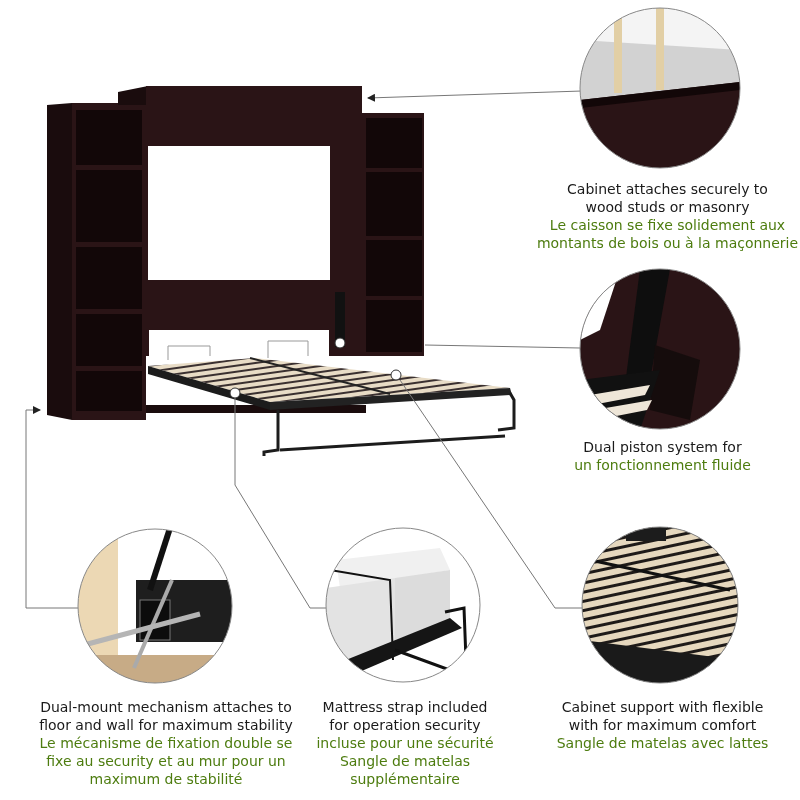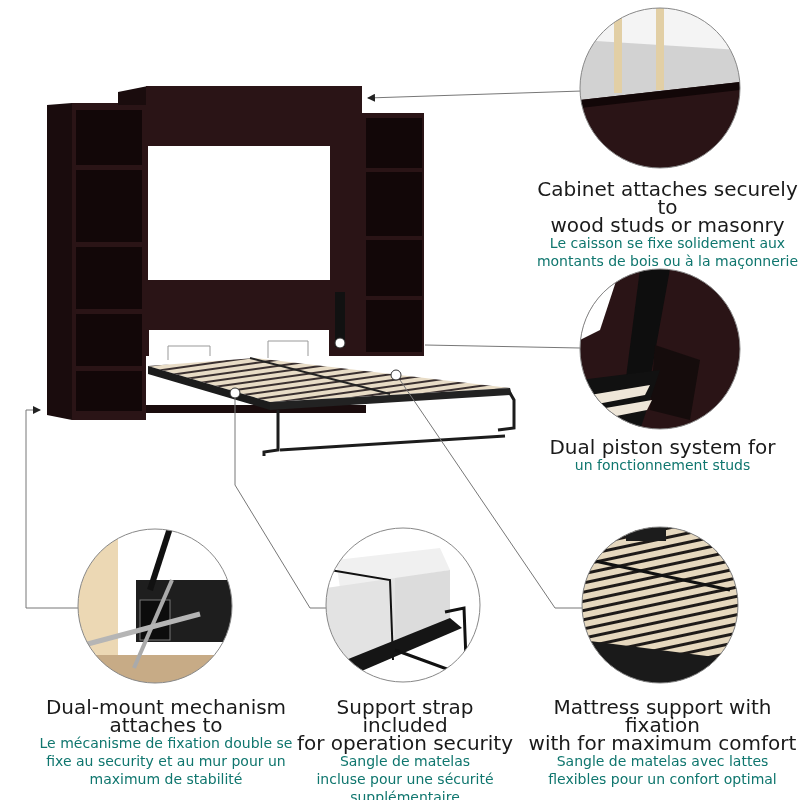--- a/index.html
+++ b/index.html
@@ -1,21 +1,21 @@
 <!DOCTYPE html>
 <html><head>
   <meta charset="utf-8">
   <style>
     html, body { margin: 0; padding: 0; background: #ffffff; }
     body { width: 800px; height: 800px; position: relative; overflow: hidden;
            font-family: "DejaVu Sans", sans-serif; }
     svg.scene { position: absolute; left: 0; top: 0; }
     .caption { position: absolute; text-align: center; line-height: 18px; }
-    .caption .en { color: #1a1a1a; font-size: 20px; display: block; }
-    .caption .fr { color: #0f766e; font-size: 14px; display: block; }
+    .caption .en { color: #1a1a1a; font-size: 14px; display: block; }
+    .caption .fr { color: #4d7c0f; font-size: 14px; display: block; }
   </style>
 </head>
 <body>
 
 <svg class="scene" width="800" height="800" viewBox="0 0 800 800">
   <defs>
     <clipPath id="c1">
         <circle cx="660" cy="88" r="80"></circle>
       </clipPath>
     <clipPath id="c2">
@@ -166,36 +166,36 @@
 
 <div class="caption" style="left:535px; top:180px; width:265px;">
   <span class="en">Cabinet attaches securely to</span>
   <span class="en">wood studs or masonry</span>
   <span class="fr">Le caisson se fixe solidement aux</span>
   <span class="fr">montants de bois ou à la maçonnerie</span>
 </div>
 
 <div class="caption" style="left:525px; top:438px; width:275px;">
   <span class="en">Dual piston system for</span>
-  <span class="fr">un fonctionnement studs</span>
+  <span class="fr">un fonctionnement fluide</span>
 </div>
 
 <div class="caption" style="left:21px; top:698px; width:290px;">
   <span class="en">Dual-mount mechanism attaches to</span>
+  <span class="en">floor and wall for maximum stability</span>
   <span class="fr">Le mécanisme de fixation double se</span>
   <span class="fr">fixe au security et au mur pour un</span>
   <span class="fr">maximum de stabilité</span>
 </div>
 
 <div class="caption" style="left:295px; top:698px; width:220px;">
-  <span class="en">Support strap included</span>
+  <span class="en">Mattress strap included</span>
   <span class="en">for operation security</span>
+  <span class="fr">incluse pour une sécurité</span>
   <span class="fr">Sangle de matelas</span>
-  <span class="fr">incluse pour une sécurité</span>
   <span class="fr">supplémentaire</span>
 </div>
 
 <div class="caption" style="left:525px; top:698px; width:275px;">
-  <span class="en">Mattress support with fixation</span>
+  <span class="en">Cabinet support with flexible</span>
   <span class="en">with for maximum comfort</span>
   <span class="fr">Sangle de matelas avec lattes</span>
-  <span class="fr">flexibles pour un confort optimal</span>
 </div>
 
 </body></html>

